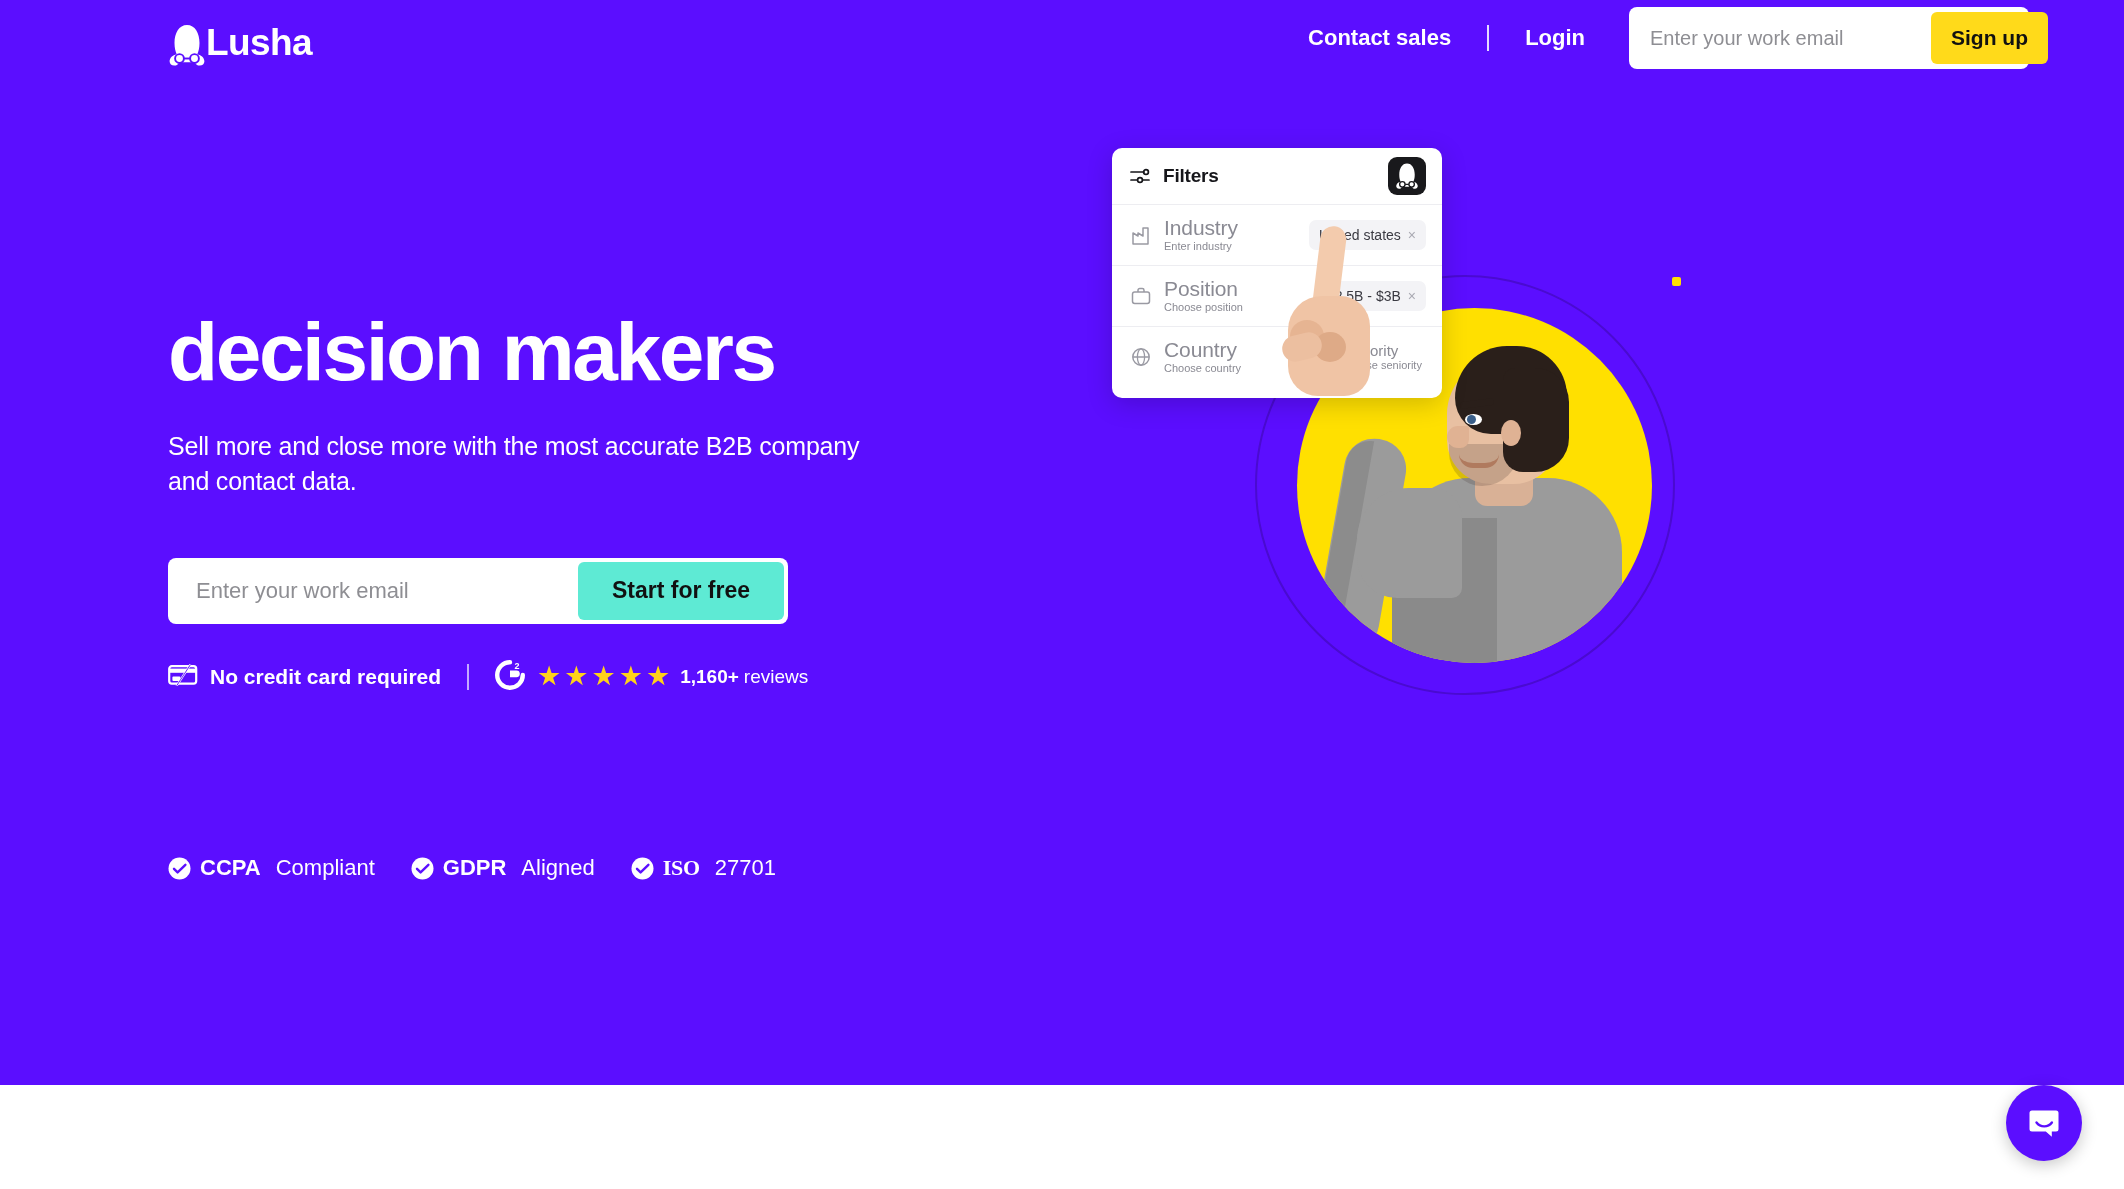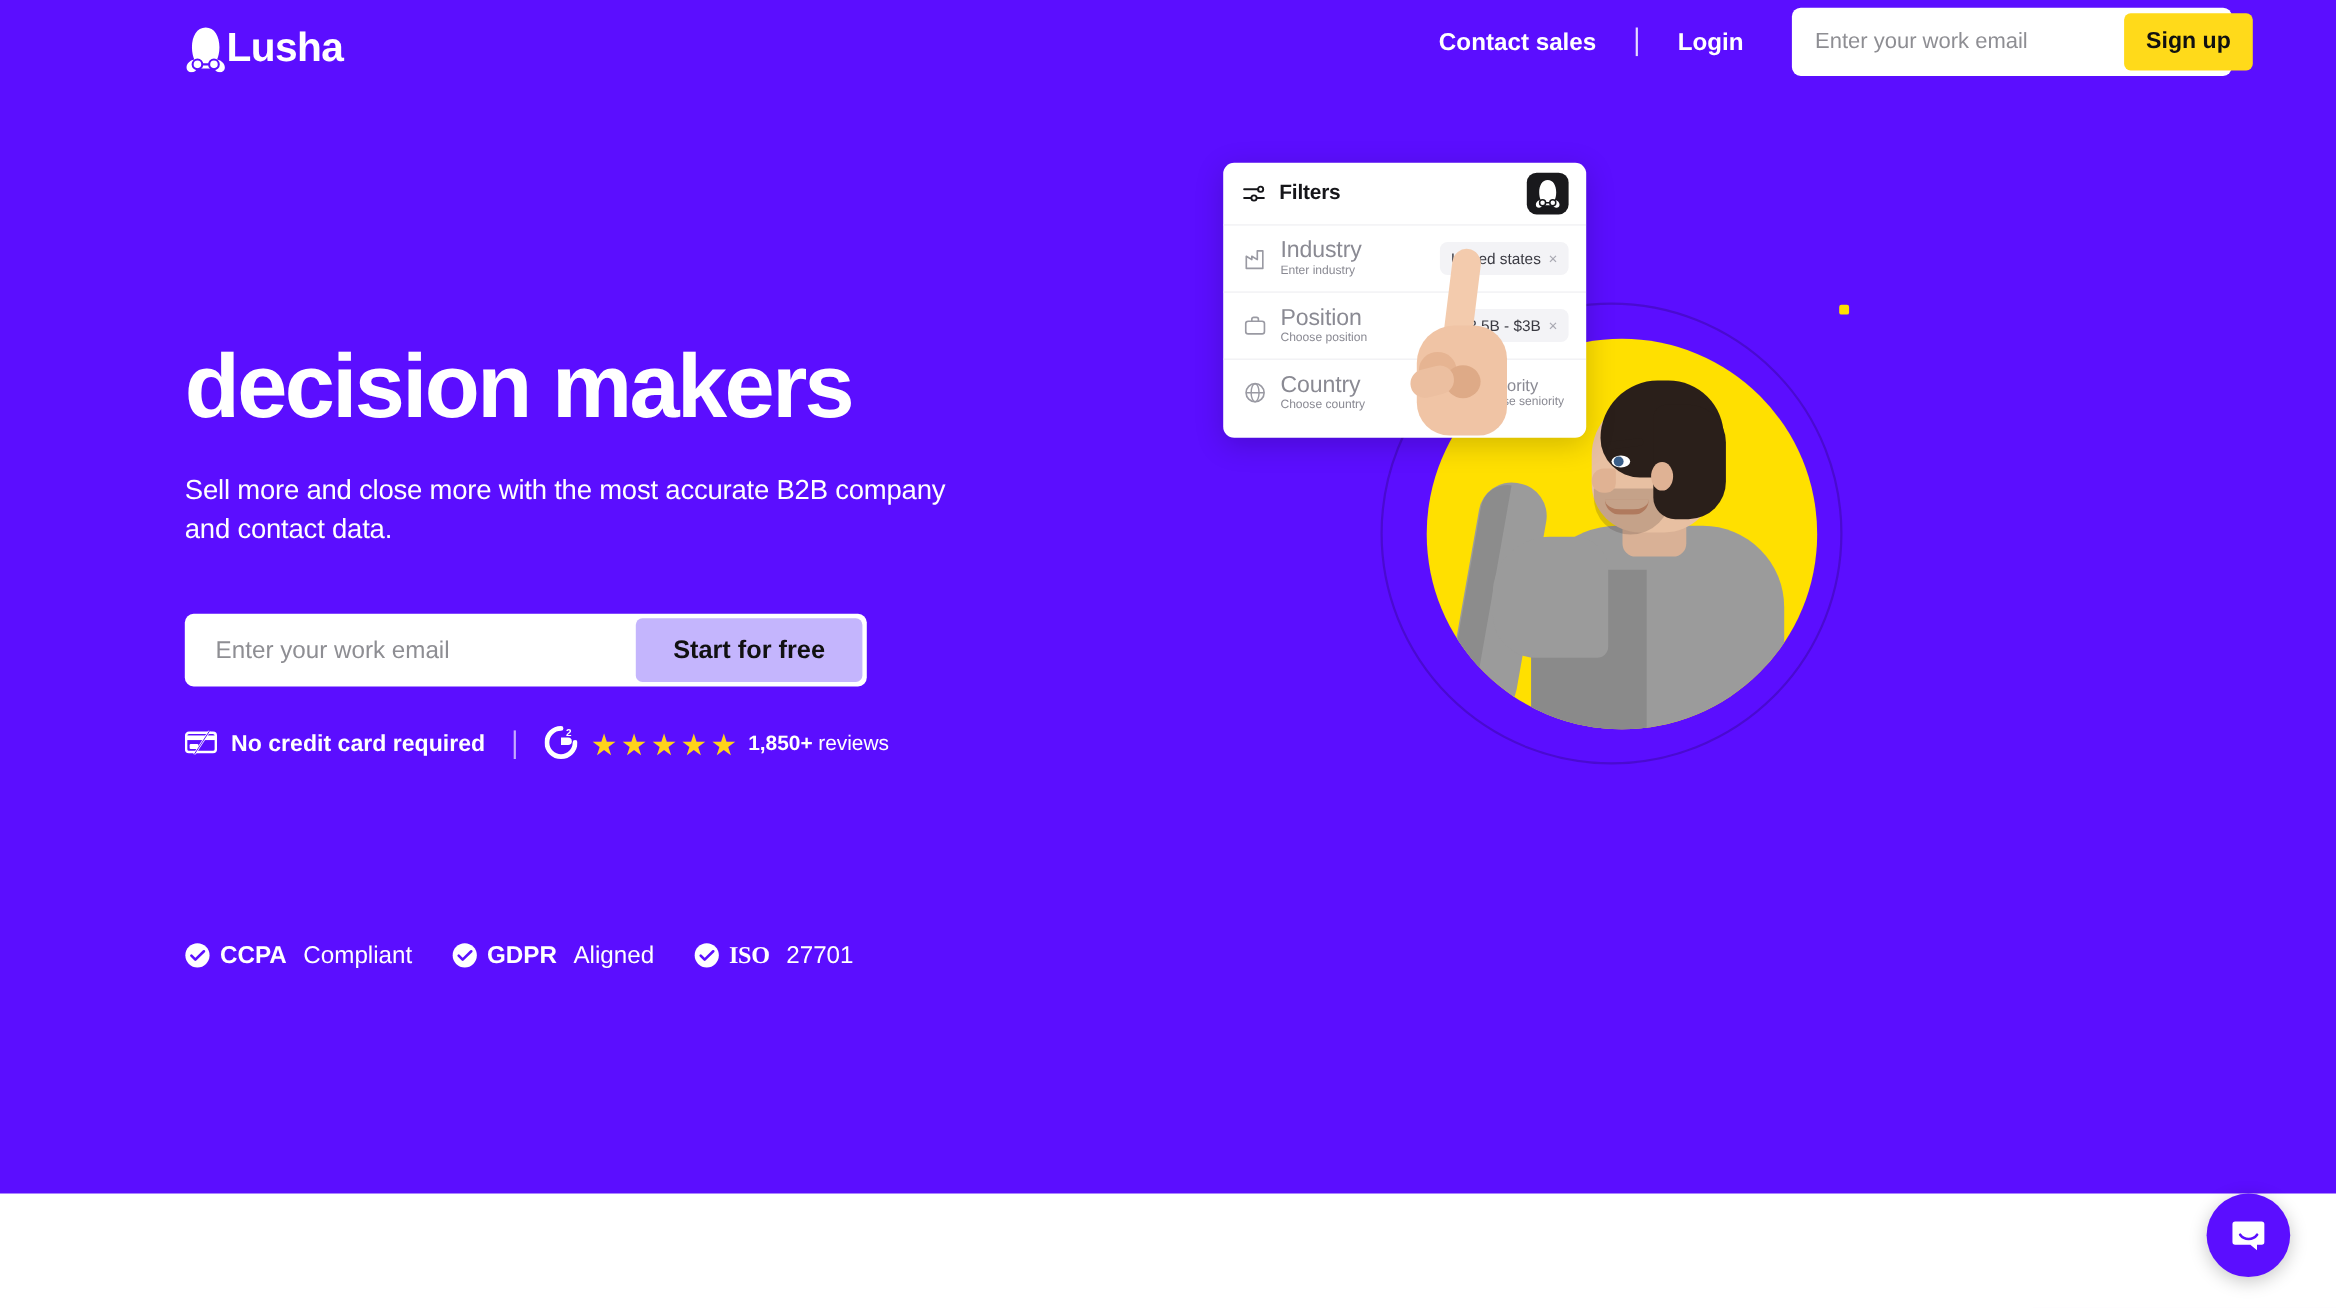--- a/index.html
+++ b/index.html
@@ -94,21 +94,21 @@
     width: 620px; height: 66px; background: #ffffff; border-radius: 8px;
     padding: 4px; gap: 0;
   }
   .hero-input {
     flex: 1; height: 58px; border: 0; outline: none; background: transparent;
     font-family: "Liberation Sans", sans-serif; font-size: 22px; color: #1a1a1a;
     padding: 0 24px;
   }
   .hero-input::placeholder { color: #8e8e93; }
   .hero-cta {
-    height: 58px; background: #c4b5fd; border: 0; border-radius: 6px;
+    height: 58px; background: #5eead4; border: 0; border-radius: 6px;
     font-family: "Liberation Sans", sans-serif; font-size: 23px; font-weight: 700;
     color: #111111; padding: 0 34px; cursor: pointer; white-space: nowrap;
   }
 
   .trust-row {
     margin-top: 36px; display: flex; align-items: center; gap: 0;
   }
   .trust-item { display: flex; align-items: center; gap: 12px; }
   .trust-text { color: #ffffff; font-size: 21px; font-weight: 700; white-space: nowrap; }
   .trust-divider {
@@ -361,21 +361,21 @@
         </span>
 
         <span class="stars">
           <span class="star">★</span>
           <span class="star">★</span>
           <span class="star">★</span>
           <span class="star">★</span>
           <span class="star">★</span>
         </span>
 
-        <span class="reviews-count">1,850+</span>
+        <span class="reviews-count">1,160+</span>
         <span class="reviews-word">reviews</span>
       </div>
     </div>
 
     <div class="compliance-row">
       <div class="comp-item">
         <span class="comp-check">
           <svg viewBox="0 0 23 23" width="23" height="23" aria-hidden="true">
             <circle cx="11.5" cy="11.5" r="11" fill="#ffffff"></circle>
             <path d="M6 11.8l3.6 3.6L17.4 7.8" fill="none" stroke="#5B0EFF" stroke-width="2.4" stroke-linecap="round" stroke-linejoin="round"></path>

